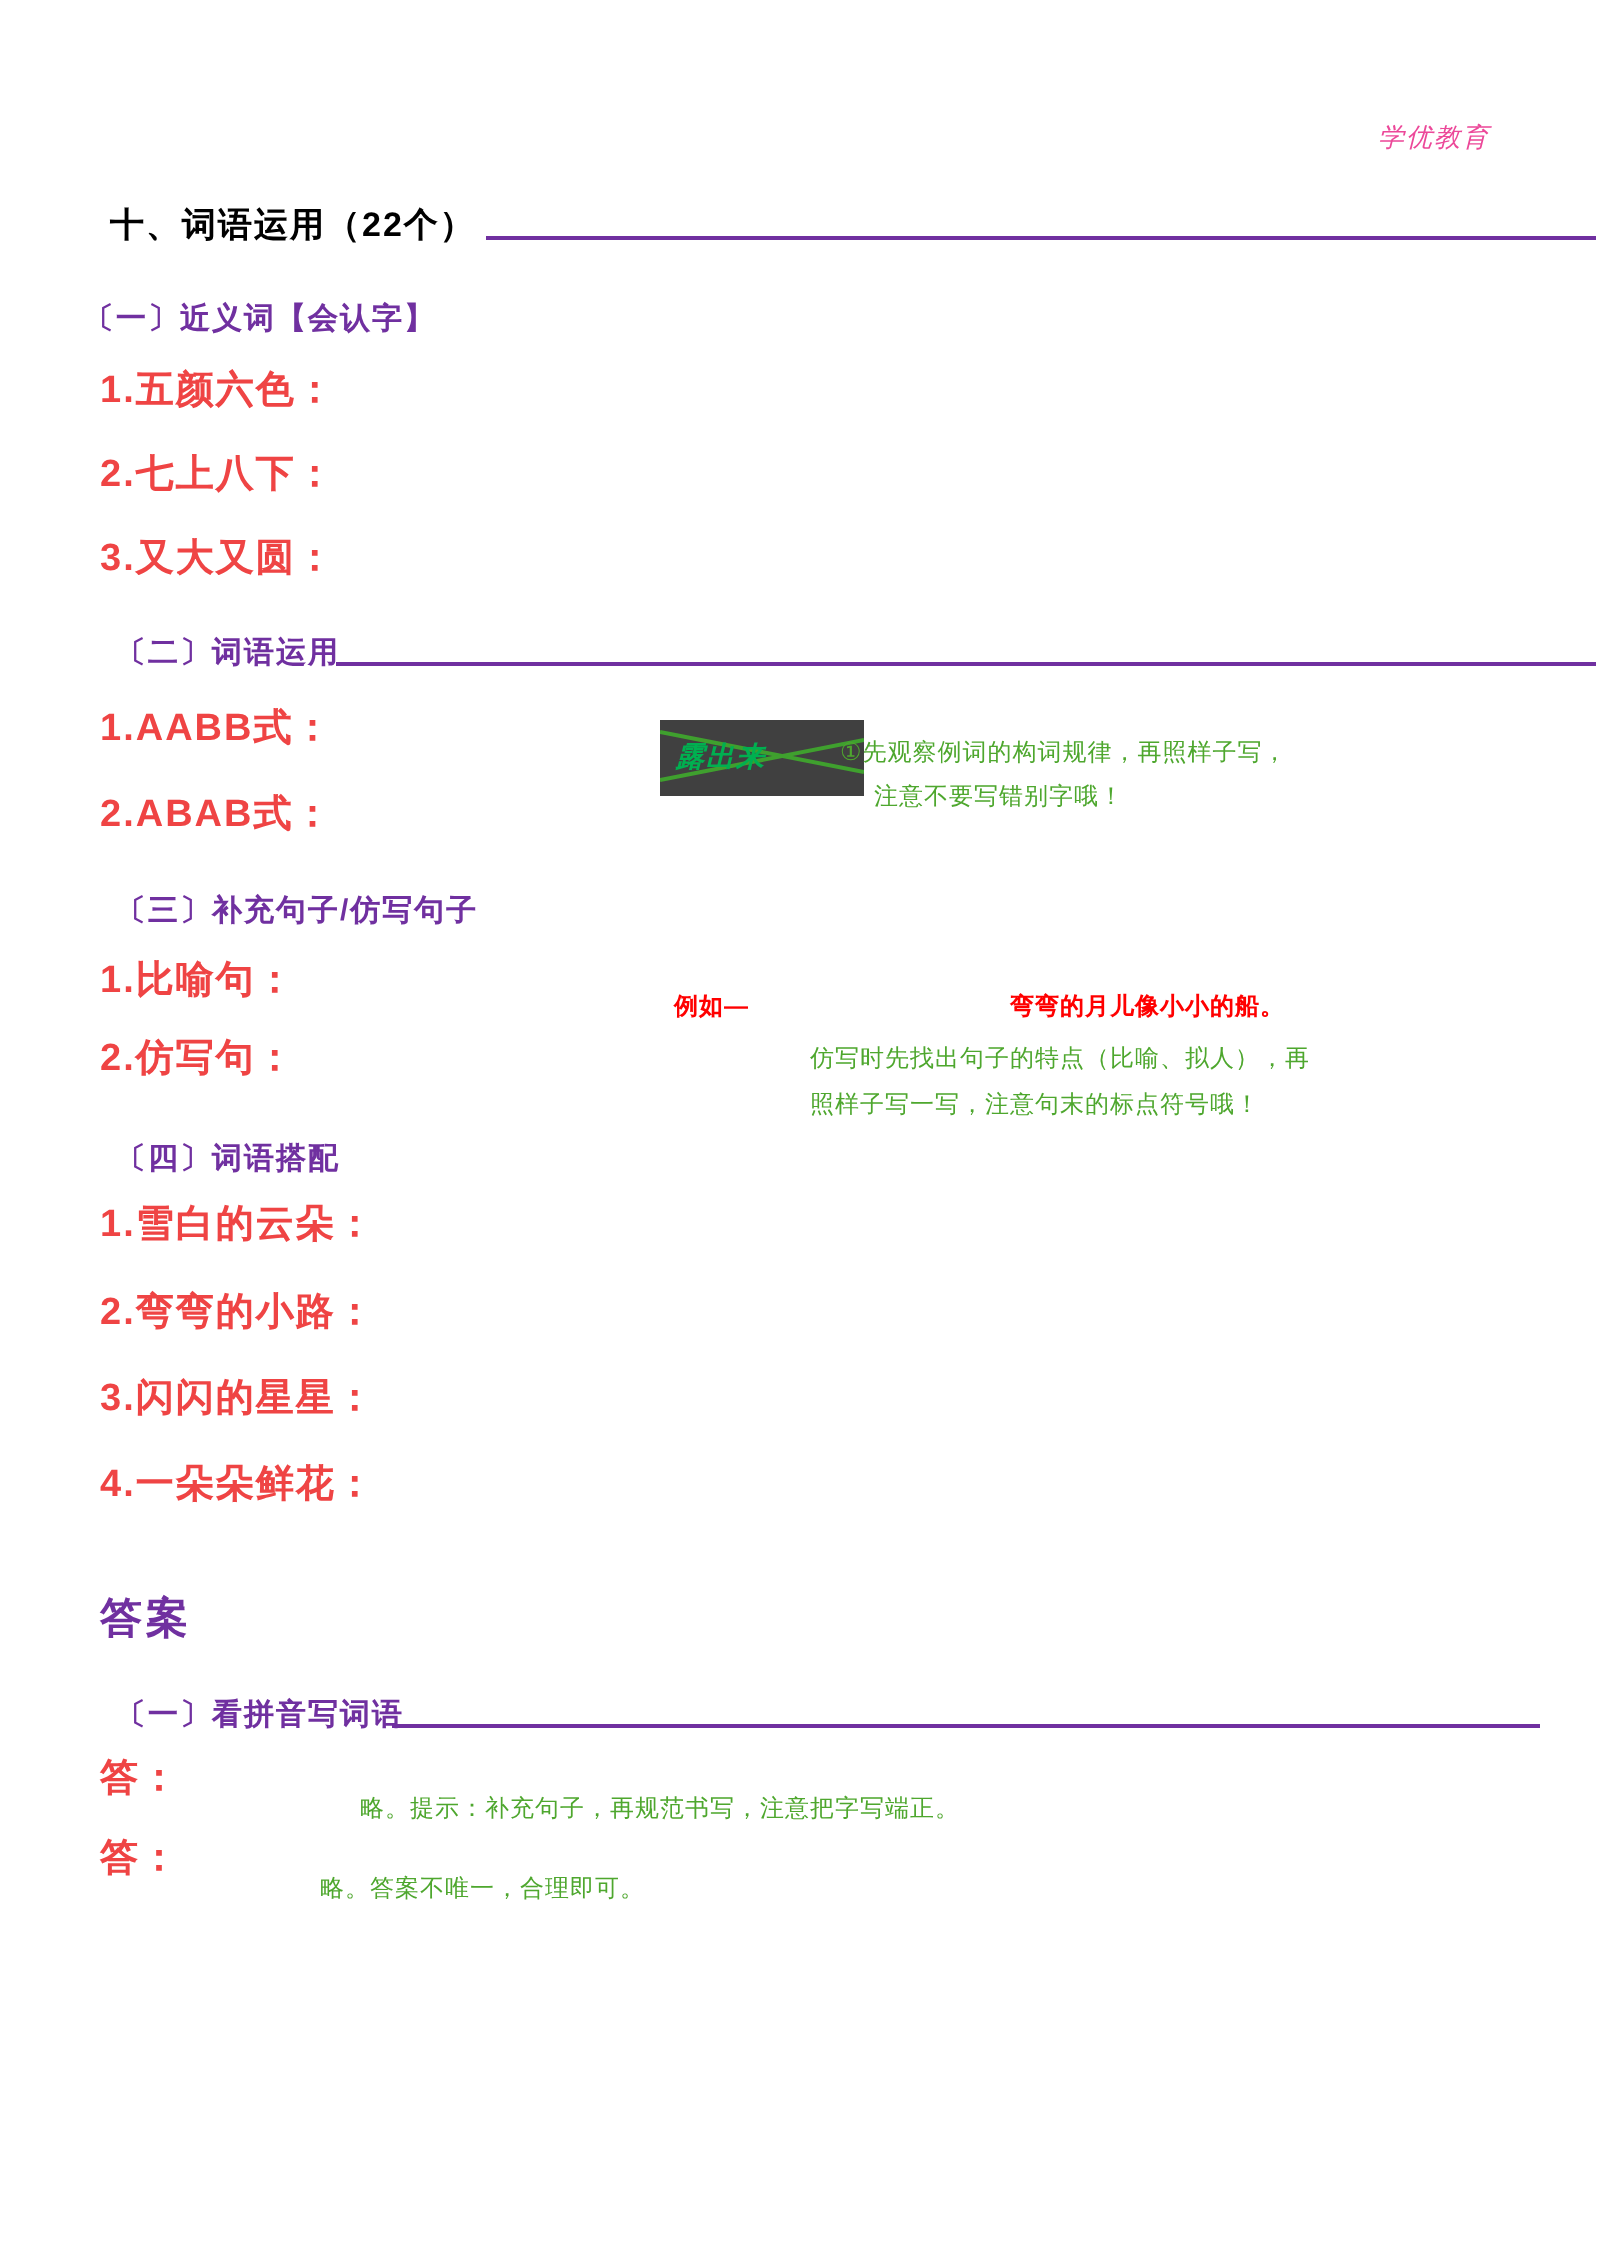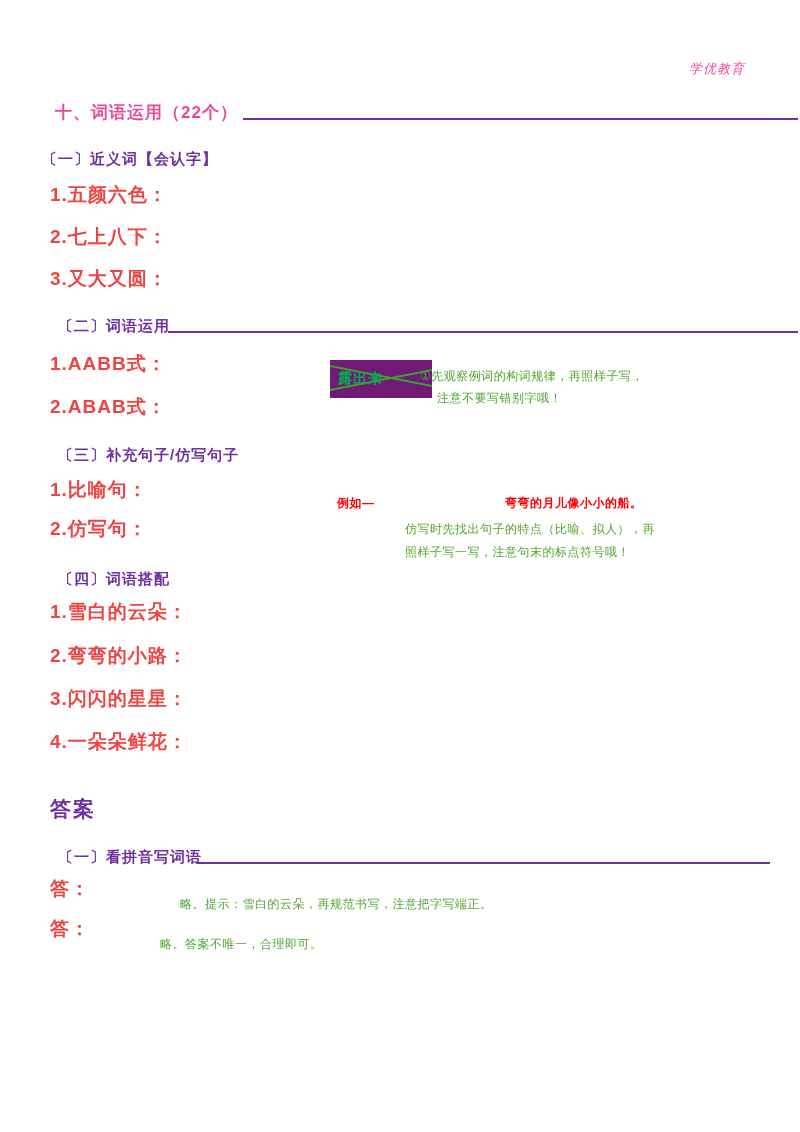--- a/index.html
+++ b/index.html
@@ -5,30 +5,31 @@
   html,body{margin:0;padding:0;background:#ffffff;}
   .page{
     position:relative;
     width:800px;height:1132px;
     background:#ffffff;
     font-family:"Liberation Sans","DejaVu Sans",sans-serif;
     overflow:hidden;
   }
   .abs{position:absolute;white-space:nowrap;}
   .watermark{color:#ec4899;font-size:13px;font-style:italic;letter-spacing:1px;}
-  .h1{color:#ec4899;font-size:17px;font-weight:bold;letter-spacing:1px;}
+  .h1{color:#000000;font-size:17px;font-weight:bold;letter-spacing:1px;}
   .h2{color:#7030a0;font-size:15px;font-weight:bold;letter-spacing:1px;}
   .rule{position:absolute;height:2px;background:#7030a0;}
   .item-blue{color:#ef4444;font-size:19px;font-weight:bold;letter-spacing:1px;}
   .note-green{color:#4ea72e;font-size:12px;letter-spacing:0.5px;}
   .red-text{color:#ff0000;font-size:12px;font-weight:bold;letter-spacing:0.5px;}
   .answers-title{color:#7030a0;font-size:21px;font-weight:bold;letter-spacing:2px;}
   .callout{
     position:absolute;left:330px;top:360px;width:102px;height:38px;
-    background:#701a75;
+    background:#404040;
+    font-style:italic;
   }
   .callout-text{
     position:absolute;left:8px;top:10px;
     color:#00b050;font-size:14px;font-weight:bold;letter-spacing:1px;
   }
   .callout svg{position:absolute;left:0;top:0;}
 </style>
 </head>
 <body>
 
@@ -73,18 +74,18 @@
   <div class="abs item-blue" style="left:50px;top:643px;">2.弯弯的小路：</div>
   <div class="abs item-blue" style="left:50px;top:686px;">3.闪闪的星星：</div>
   <div class="abs item-blue" style="left:50px;top:729px;">4.一朵朵鲜花：</div>
 
   <div class="abs answers-title" style="left:50px;top:795px;">答案</div>
 
   <div class="abs h2" style="left:58px;top:848px;">〔一〕看拼音写词语</div>
   <div class="rule" style="left:196px;top:862px;width:574px;"></div>
 
   <div class="abs item-blue" style="left:50px;top:876px;">答：</div>
-  <div class="abs note-green" style="left:180px;top:896px;">略。提示：雪白的云朵，再规范书写，注意把字写端正。</div>
+  <div class="abs note-green" style="left:180px;top:896px;">略。提示：补充句子，再规范书写，注意把字写端正。</div>
 
   <div class="abs item-blue" style="left:50px;top:916px;">答：</div>
   <div class="abs note-green" style="left:160px;top:936px;">略。答案不唯一，合理即可。</div>
 
 </div>
 
 </body></html>

